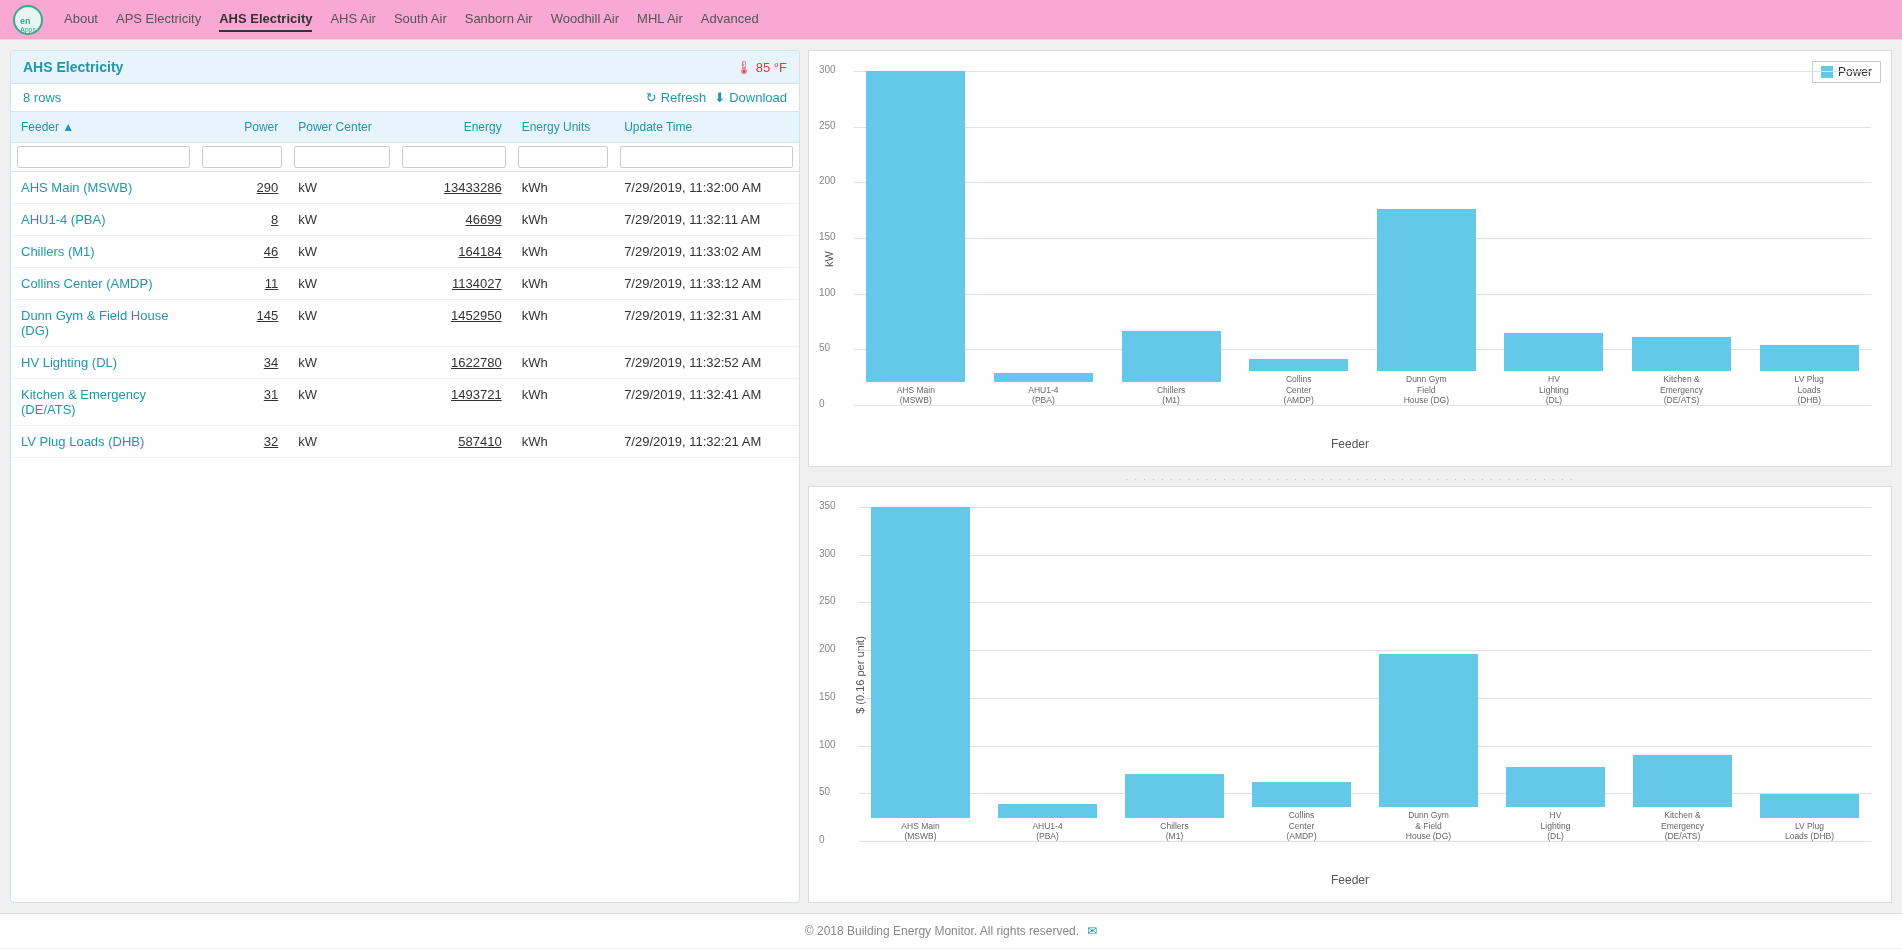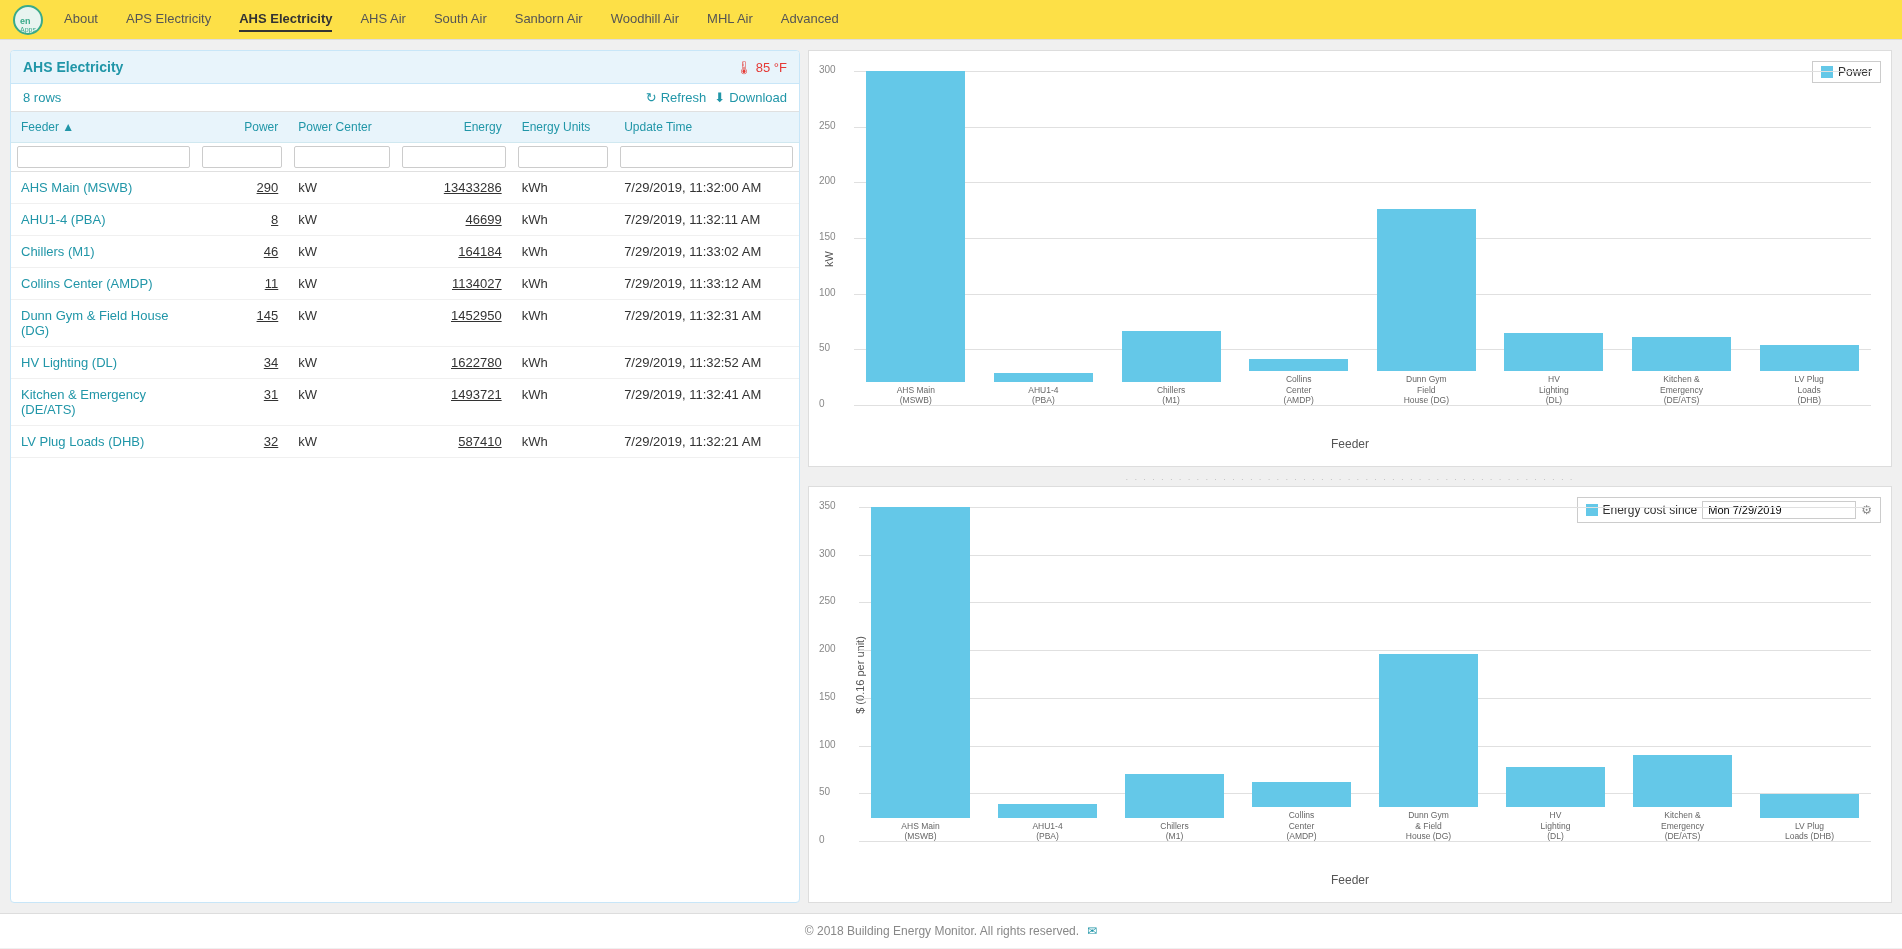--- a/index.html
+++ b/index.html
@@ -1,22 +1,22 @@
 <!DOCTYPE html>
 <html><head>
   <meta charset="utf-8">
   <style>
     * { box-sizing: border-box; margin: 0; padding: 0; }
     body { font-family: Arial, sans-serif; font-size: 13px; background: #f0f0f0; color: #333; }
 
     
-    nav { background: #fde047; border-bottom: 1px solid #ddd; display: flex; align-items: center; padding: 0 12px; height: 40px; }
+    nav { background: #f9a8d4; border-bottom: 1px solid #ddd; display: flex; align-items: center; padding: 0 12px; height: 40px; }
     .nav-logo { display: flex; align-items: center; margin-right: 20px; }
     .nav-logo svg { width: 32px; height: 32px; }
-    .nav-links { display: flex; gap: 28px; }
+    .nav-links { display: flex; gap: 18px; }
     .nav-link { text-decoration: none; color: #555; font-size: 13px; padding: 4px 0; cursor: pointer; }
     .nav-link.active { color: #333; font-weight: bold; border-bottom: 2px solid #333; }
 
     
     .main-container { display: flex; gap: 0; padding: 10px; height: calc(100vh - 40px - 36px); }
     .left-panel { width: 790px; min-width: 790px; background: #fff; border: 1px solid #c8e6f8; border-radius: 4px; display: flex; flex-direction: column; overflow: hidden; }
     .right-panel { flex: 1; display: flex; flex-direction: column; gap: 0; margin-left: 8px; }
 
     
     .panel-header { background: #e8f4fb; padding: 8px 12px; display: flex; justify-content: space-between; align-items: center; border-bottom: 1px solid #c8e6f8; }
@@ -281,26 +281,20 @@
             </div>
         </div>
 
         <div style="position:absolute; bottom:5px; left:50%; transform:translateX(-50%); font-size:12px; color:#555;">Feeder</div>
       </div>
     </div>
 
     <div class="divider-dots">· · · · · · · · · · · · · · · · · · · · · · · · · · · · · · · · · · · · · · · · · · · · · · · · · · ·</div>
 
     <div class="chart-panel" style="margin-bottom:0;">
-      <div class="energy-since-label">
-        <div class="legend-box"></div>
-        <span>Energy cost since</span>
-        <input type="text" class="energy-since-input" value="Mon 7/29/2019" style="">
-        <span class="gear-icon">⚙</span>
-      </div>
       <div style="position:relative; height:100%;">
         <div style="position:absolute; left:2px; top:45%; transform:translateY(-50%) rotate(-90deg); font-size:11px; color:#555; white-space:nowrap;">$ (0.16 per unit)</div>
         <div style="position:absolute; left:40px; right:10px; top:10px; bottom:50px;">
           <div style="position:absolute; inset:0; display:flex; flex-direction:column; justify-content:space-between;">
             <div style="border-top:1px solid #e0e0e0; position:relative;">
                 <span style="position:absolute;left:-40px;top:-8px;font-size:10px;color:#888;">350</span>
               </div>
             <div style="border-top:1px solid #e0e0e0; position:relative;">
                 <span style="position:absolute;left:-40px;top:-8px;font-size:10px;color:#888;">300</span>
               </div>

